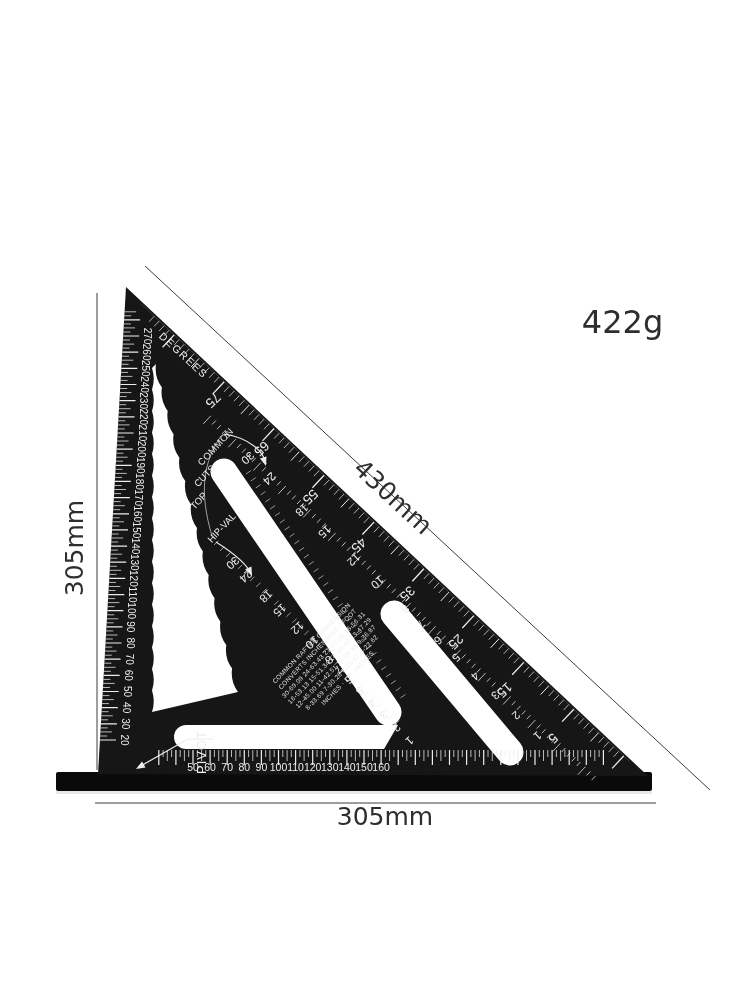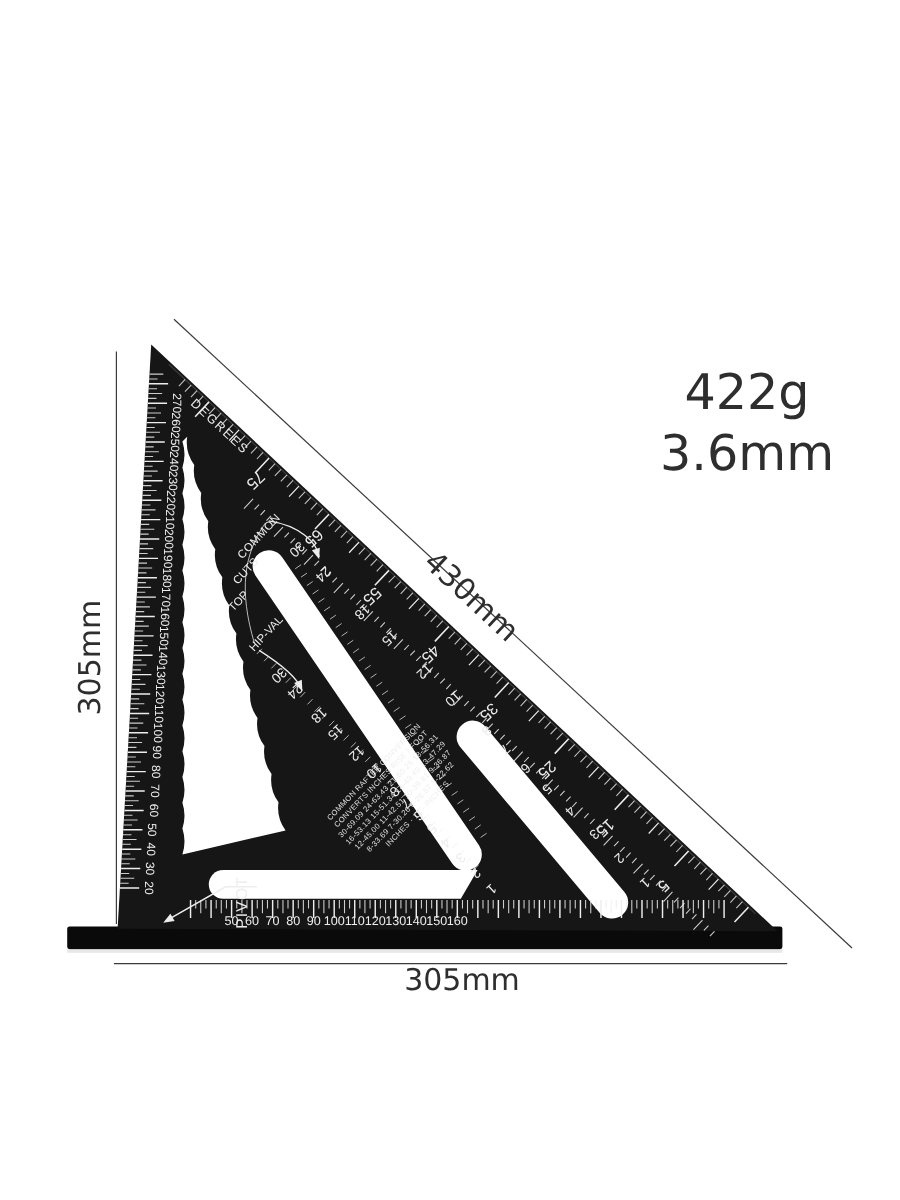--- a/index.html
+++ b/index.html
@@ -5,21 +5,21 @@
   html,body{margin:0;padding:0;background:#ffffff;}
   .stage{
     position:relative;width:750px;height:1000px;background:#ffffff;overflow:hidden;
     font-family:"Liberation Sans",sans-serif;
   }
   .stage svg text{font-family:"Liberation Sans",sans-serif;}
   .annot{
     position:absolute;color:#2e2e2e;text-align:center;
     font-family:"DejaVu Sans",sans-serif;line-height:1.1;user-select:none;
   }
-  .annot.big{font-size:41px;}
+  .annot.big{font-size:32px;}
   .annot.dim{font-size:25px;}
   .rot-left{transform:rotate(-90deg);}
   .rot-hyp{transform:rotate(42.9deg);}
 </style>
 </head>
 <body>
 
 <div class="stage">
 
   <svg id="scene" width="750" height="1000" viewBox="0 0 750 1000">
@@ -160,20 +160,19 @@
       </g>
       <g>
         <line x1="97" y1="293" x2="97" y2="770" stroke="#3c3c3c" stroke-width="1"></line>
         <line x1="95" y1="803" x2="656" y2="803" stroke="#3c3c3c" stroke-width="1"></line>
         <line x1="145" y1="266" x2="710" y2="790" stroke="#3c3c3c" stroke-width="1"></line>
       </g>
     </svg>
 
   <div class="annot big" id="lbl-weight" style="left:565px;top:305px;width:115px;">422g</div>
 
-  <div class="annot big" id="lbl-thickness" style="left:550px;top:356px;width:115px;">3.6mm</div>
 
   <div class="annot dim rot-left" style="left:21px;top:533px;width:110px;height:30px;">305mm</div>
 
   <div class="annot dim rot-hyp" style="left:337px;top:483px;width:110px;height:30px;">430mm</div>
 
   <div class="annot dim" style="left:330px;top:803px;width:110px;">305mm</div>
 </div>
 
 </body></html>

